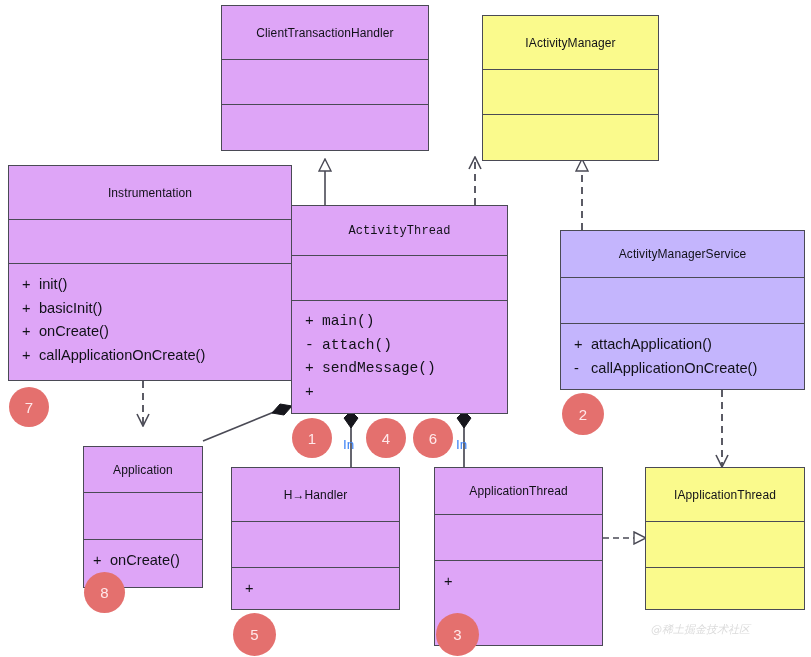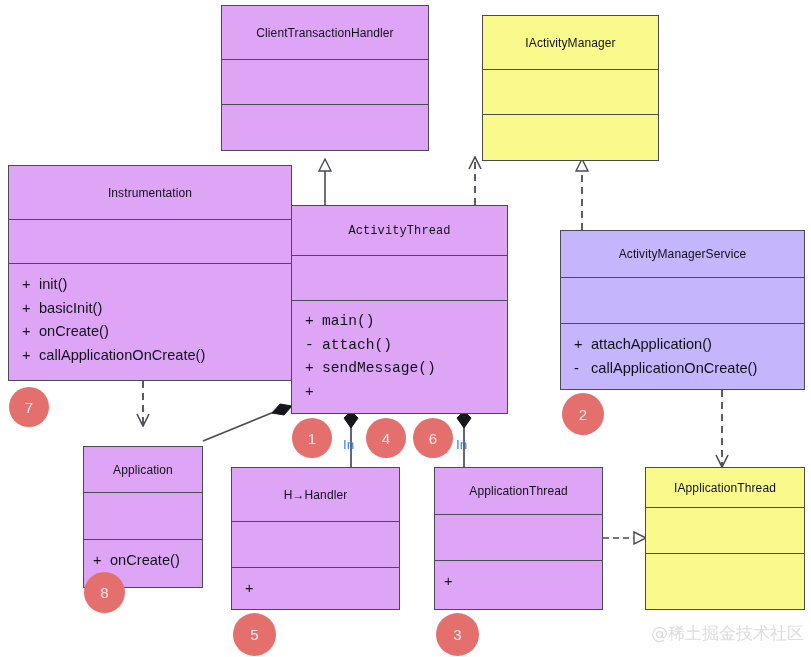--- a/index.html
+++ b/index.html
@@ -87,25 +87,26 @@
   }
   .edge-label {
     position: absolute;
     font-size: 13.5px;
     color: #3b82f6;
     z-index: 18;
     white-space: nowrap;
   }
   .watermark {
     position: absolute;
-    font-size: 17px;
+    font-size: 11px;
     color: #dcdcdc;
     z-index: 2;
     white-space: nowrap;
     font-family: "DejaVu Sans", sans-serif;
+    font-style: italic;
   }
 </style>
 </head>
 <body>
 
 <div id="canvas">
 
   <svg id="edge-layer" width="811" height="657" viewBox="0 0 811 657">
     <defs>
       <marker id="hollowTri" markerWidth="14" markerHeight="14" refX="12" refY="7" orient="auto" markerUnits="userSpaceOnUse">
@@ -247,32 +248,32 @@
   <div class="uml-class fill-purple" style="left:231px; top:467px; width:169px; height:143px;">
     <div class="compartment c-name" style="height:54px;">H→Handler</div>
     <div class="compartment c-attrs" style="height:46px;"></div>
     <div class="compartment c-ops" style="flex:1;">
       <div class="member">
         <span class="vis">+</span>
       </div>
     </div>
   </div>
 
-  <div class="uml-class fill-purple" style="left:434px; top:467px; width:169px; height:143px;">
+  <div class="uml-class fill-purple" style="left:434px; top:467px; width:169px; height:179px;">
     <div class="compartment c-name" style="height:47px;">ApplicationThread</div>
     <div class="compartment c-attrs" style="height:46px;"></div>
     <div class="compartment c-ops" style="flex:1;">
       <div class="member" style="padding-left:9px;">
         <span class="vis">+</span>
       </div>
     </div>
   </div>
 
   <div class="uml-class fill-yellow" style="left:645px; top:467px; width:160px; height:143px;">
-    <div class="compartment c-name" style="height:40px;">IApplicationThread</div>
+    <div class="compartment c-name" style="height:54px;">IApplicationThread</div>
     <div class="compartment c-attrs" style="height:46px;"></div>
     <div class="compartment c-ops" style="flex:1;"></div>
   </div>
 
   <div class="edge-label" style="left:343px; top:437px;">In</div>
   <div class="edge-label" style="left:456px; top:437px;">In</div>
 
   <div class="badge" style="left:292px; top:418px; width:40px; height:40px;">1</div>
   <div class="badge" style="left:562px; top:393px; width:42px; height:42px;">2</div>
   <div class="badge" style="left:436px; top:613px; width:43px; height:43px;">3</div>

